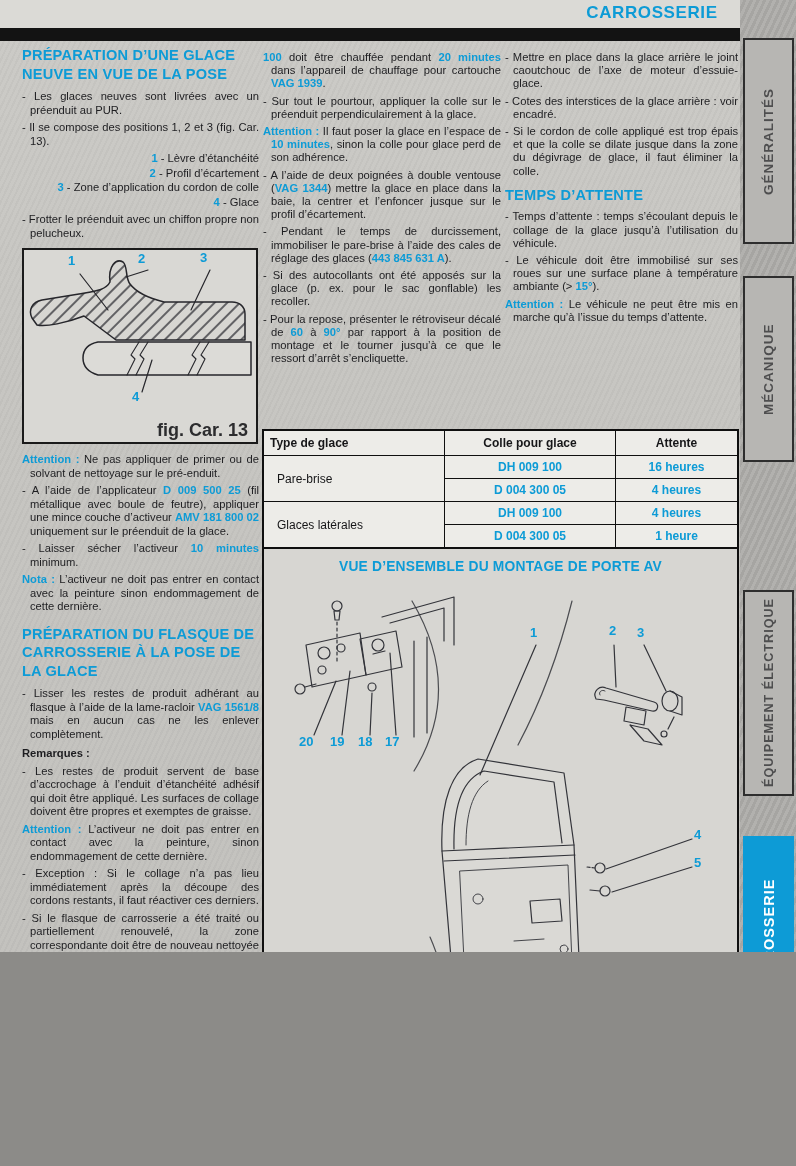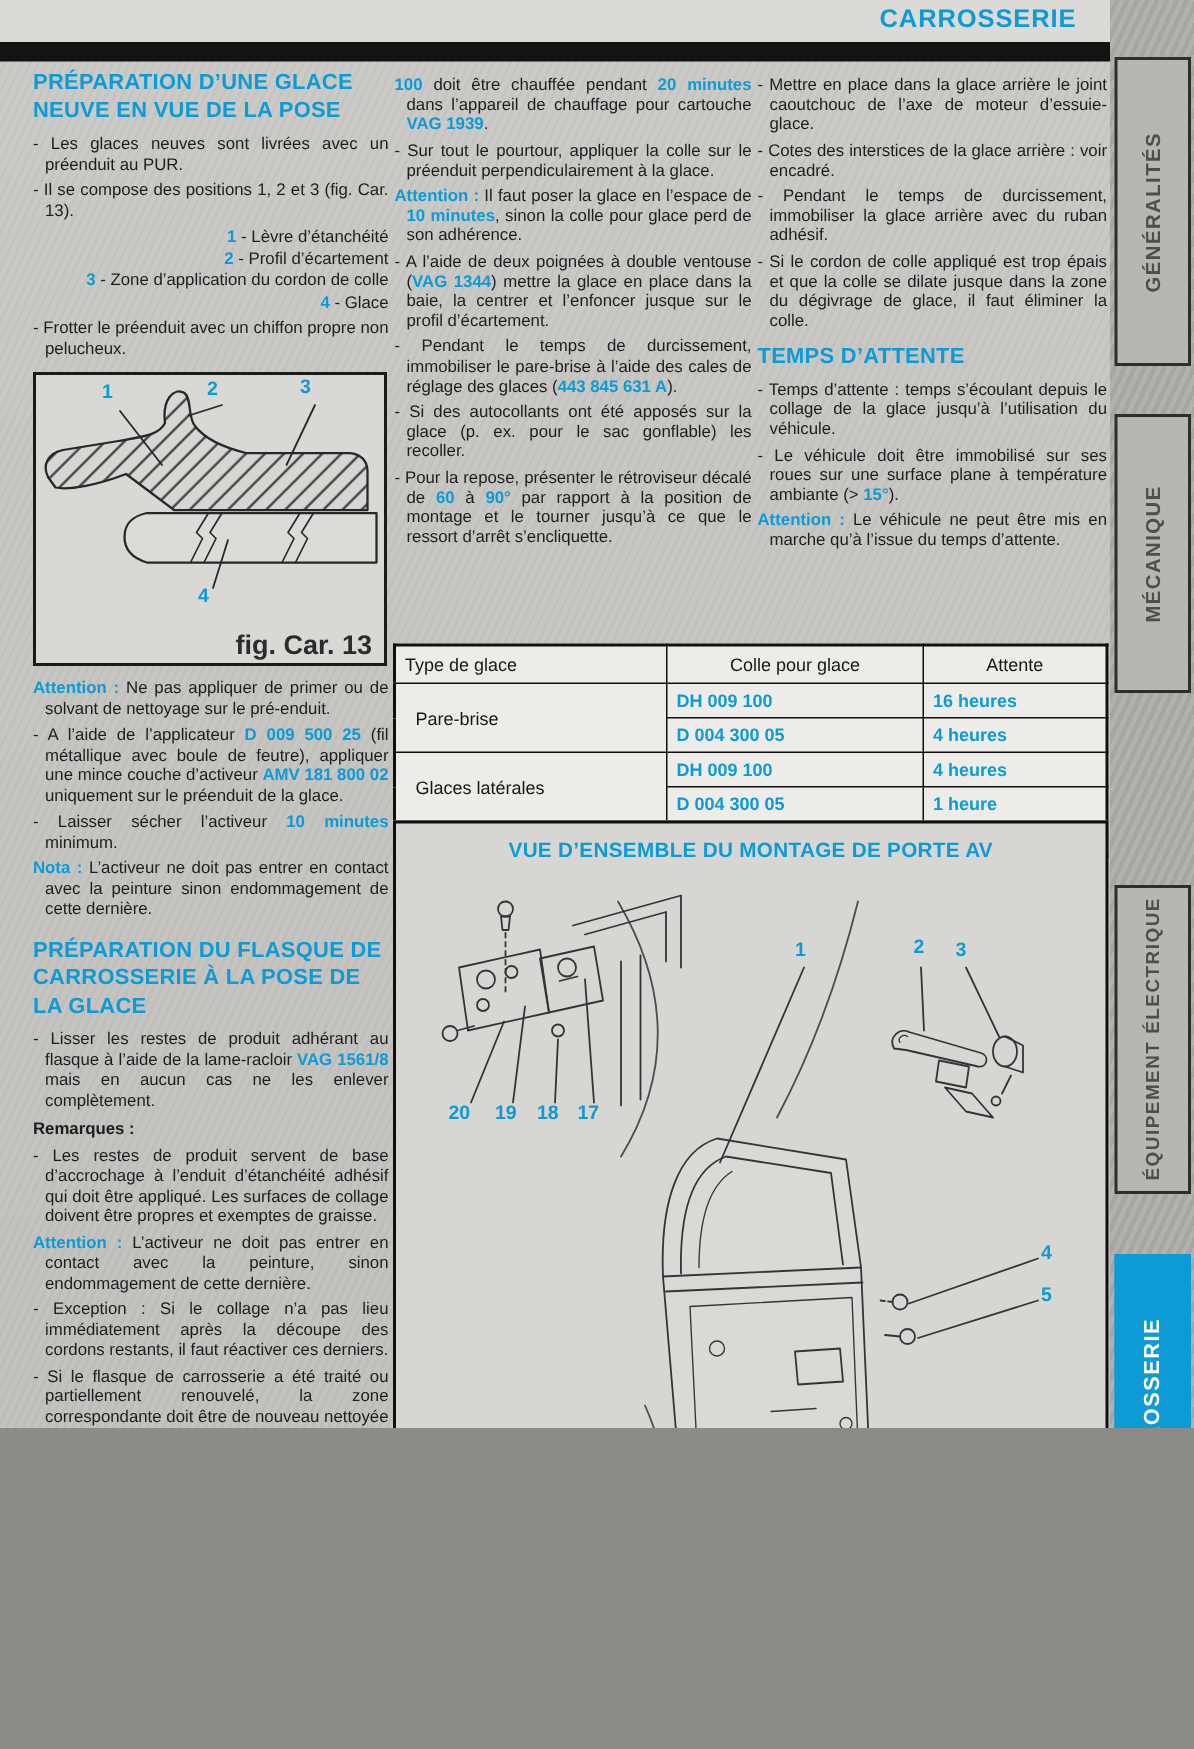--- a/index.html
+++ b/index.html
@@ -50,25 +50,25 @@
   .figure-box{position:relative;margin:8px 0 9px;border:2px solid #1a1a1a;background:var(--boxbg);
     width:232px;height:192px;}
   .figure-box svg{position:absolute;left:0;top:0;}
   .fig-caption{position:absolute;right:8px;bottom:5px;font-weight:bold;font-size:18px;color:#2c2c2e;}
   .fig-callout{position:absolute;color:var(--cyan);font-weight:bold;font-size:13px;}
 
   
   .glue-table{position:absolute;left:262px;top:429px;width:477px;}
   table{border-collapse:collapse;width:100%;background:#edecE8;border:2px solid #0f0f0f;
     font-size:12px;color:#161618;}
-  th{border:1.5px solid #0f0f0f;font-weight:normal;padding:5px 6px;background:#edece8;margin-top:37px;}
+  th{border:1.5px solid #0f0f0f;font-weight:bold;padding:5px 6px;background:#edece8;margin-top:37px;}
   th.left{text-align:left;}
   td{border:1px solid #0f0f0f;padding:2.5px 6px;height:17px;}
   td.t{text-align:left;padding-left:13px;border-left:2px solid #0f0f0f;}
-  td.c{text-align:left;color:var(--cyan);font-weight:bold;}
+  td.c{text-align:center;color:var(--cyan);font-weight:bold;}
 
   
   .diagram{position:absolute;left:262px;top:547px;width:477px;height:558px;
     border:2px solid #0f0f0f;background:#d7d6d2;box-sizing:border-box;}
   .diagram-title{margin-top:10px;text-align:center;color:var(--cyan);font-weight:bold;
     font-size:13.8px;letter-spacing:.2px;}
   .diagram svg{position:absolute;left:0;top:0;}
   .callout{position:absolute;color:var(--cyan);font-weight:bold;font-size:13px;}
 
   
@@ -156,21 +156,20 @@
     <div class="note"><span class="hl">Attention :</span><span> Il faut poser la glace en l’espace de </span><span class="hl">10 minutes</span><span>, sinon la colle pour glace perd de son adhérence.</span></div>
     <div class="para"><span>- A l’aide de deux poignées à double ventouse (</span><span class="hl">VAG 1344</span><span>) mettre la glace en place dans la baie, la centrer et l’enfoncer jusque sur le profil d’écartement.</span></div>
     <div class="para"><span>- Pendant le temps de durcissement, immobiliser le pare-brise à l’aide des cales de réglage des glaces (</span><span class="hl">443 845 631 A</span><span>).</span></div>
     <div class="para"><span>- Si des autocollants ont été apposés sur la glace (p. ex. pour le sac gonflable) les recoller.</span></div>
     <div class="para"><span>- Pour la repose, présenter le rétroviseur décalé de </span><span class="hl">60</span><span> à </span><span class="hl">90°</span><span> par rapport à la position de montage et le tourner jusqu’à ce que le ressort d’arrêt s’encliquette.</span></div>
   </div>
 
   <div class="col col-right">
     <div class="para"><span>- Mettre en place dans la glace arrière le joint caoutchouc de l’axe de moteur d’essuie-glace.</span></div>
     <div class="para"><span>- Cotes des interstices de la glace arrière : voir encadré.</span></div>
-    <div class="para"><span>- Pendant le temps de durcissement, immobiliser la glace arrière avec du ruban adhésif.</span></div>
     <div class="para"><span>- Si le cordon de colle appliqué est trop épais et que la colle se dilate jusque dans la zone du dégivrage de glace, il faut éliminer la colle.</span></div>
     <div class="h-cyan" style="margin:8px 0 6px;">TEMPS D’ATTENTE</div>
     <div class="para"><span>- Temps d’attente : temps s’écoulant depuis le collage de la glace jusqu’à l’utilisation du véhicule.</span></div>
     <div class="para"><span>- Le véhicule doit être immobilisé sur ses roues sur une surface plane à température ambiante (&gt; </span><span class="hl">15°</span><span>).</span></div>
     <div class="note"><span class="hl">Attention :</span><span> Le véhicule ne peut être mis en marche qu’à l’issue du temps d’attente.</span></div>
   </div>
 
   <div class="glue-table">
     <table>
       <thead>

